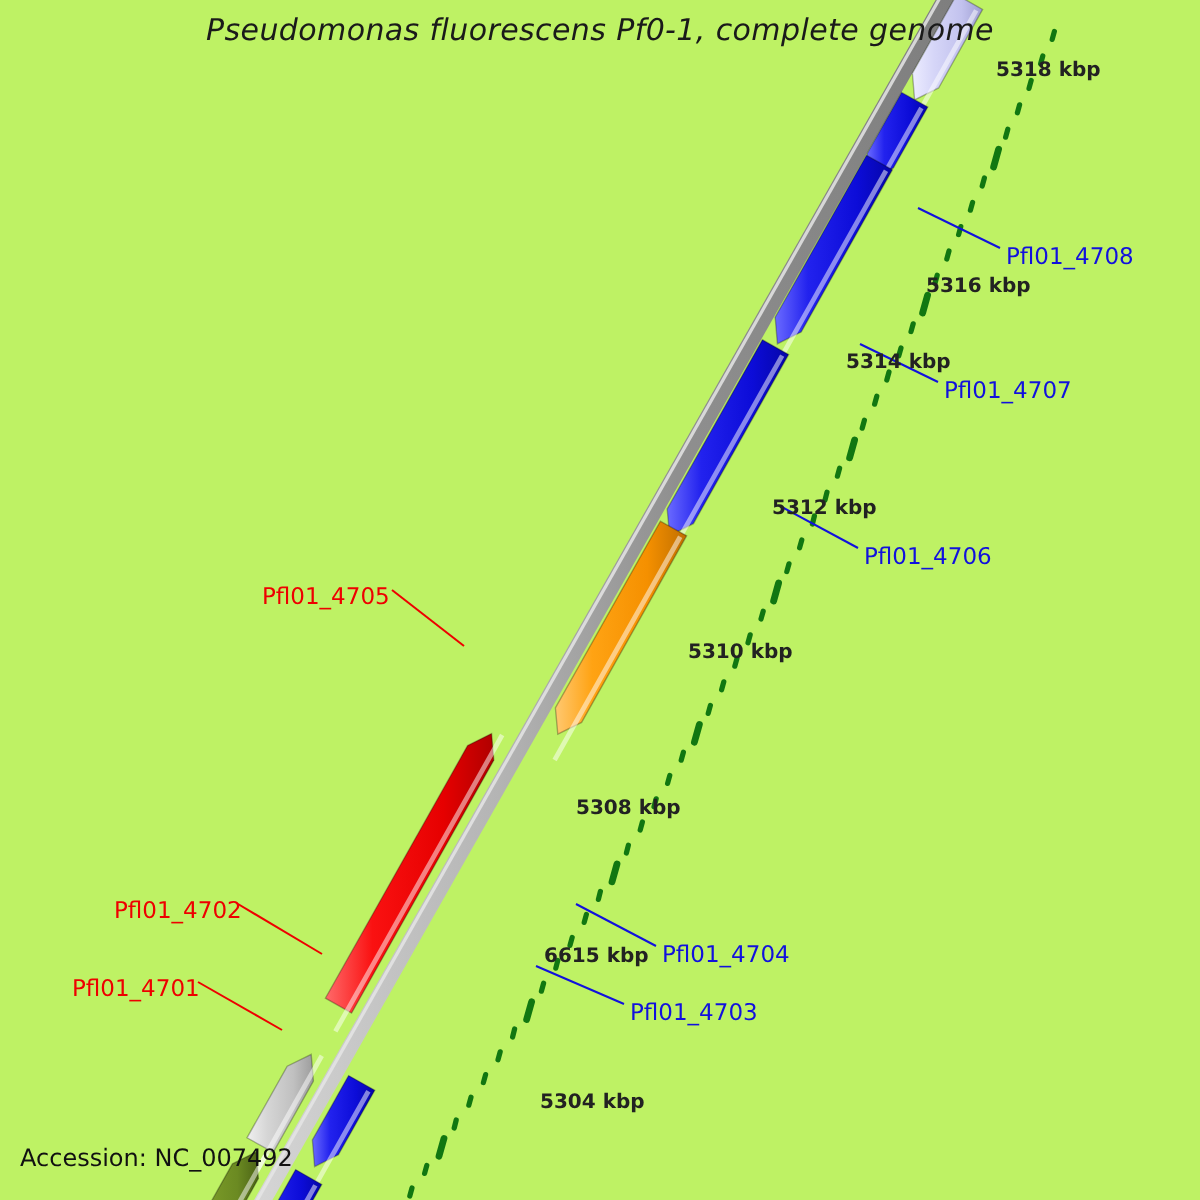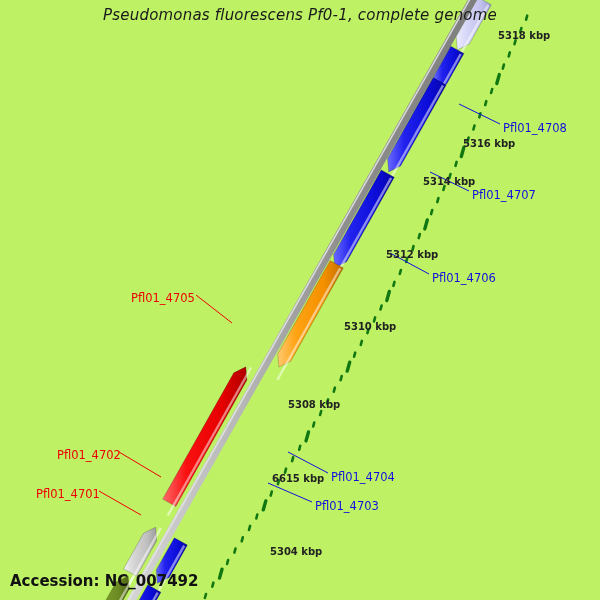--- a/index.html
+++ b/index.html
@@ -32,23 +32,22 @@
     font-size: 15px;
     color: #1a1a1a;
     font-family: "DejaVu Sans", "Liberation Sans", sans-serif;
     letter-spacing: 0.2px;
     pointer-events: none;
   }
   .status-left {
     position: absolute;
     left: 10px;
     top: 572px;
-    font-size: 15px;
+    font-size: 12px;
     color: #111111;
-    font-weight: bold;
   }
   .status-right {
     position: absolute;
     right: 8px;
     top: 572px;
     font-size: 12.5px;
     color: #111111;
   }
   .gene-label {
     position: absolute;

